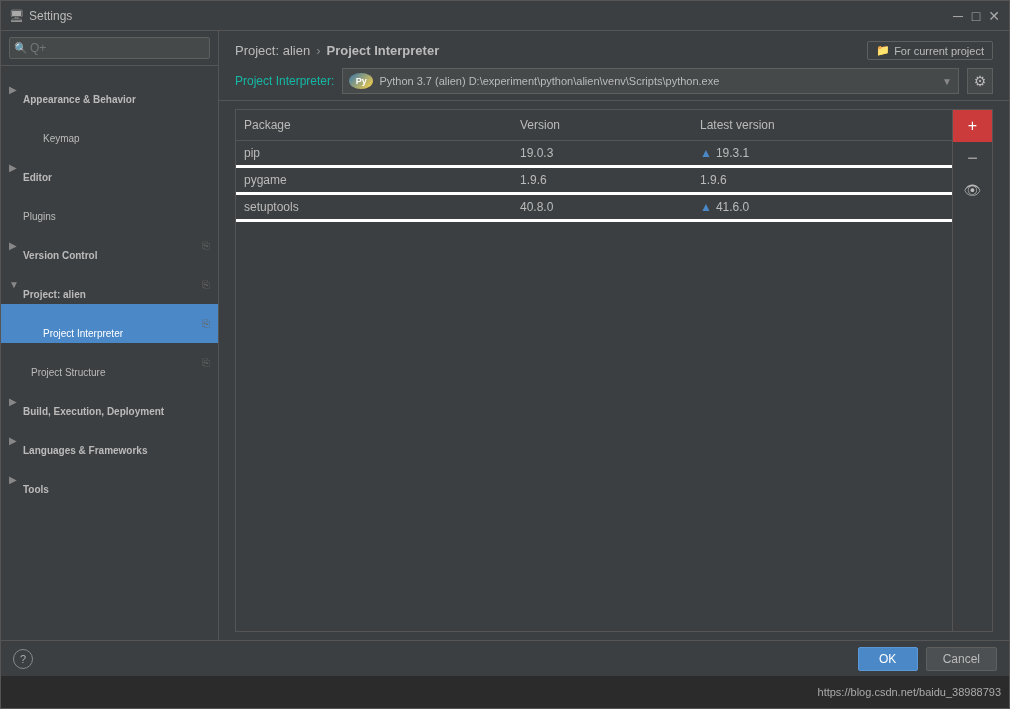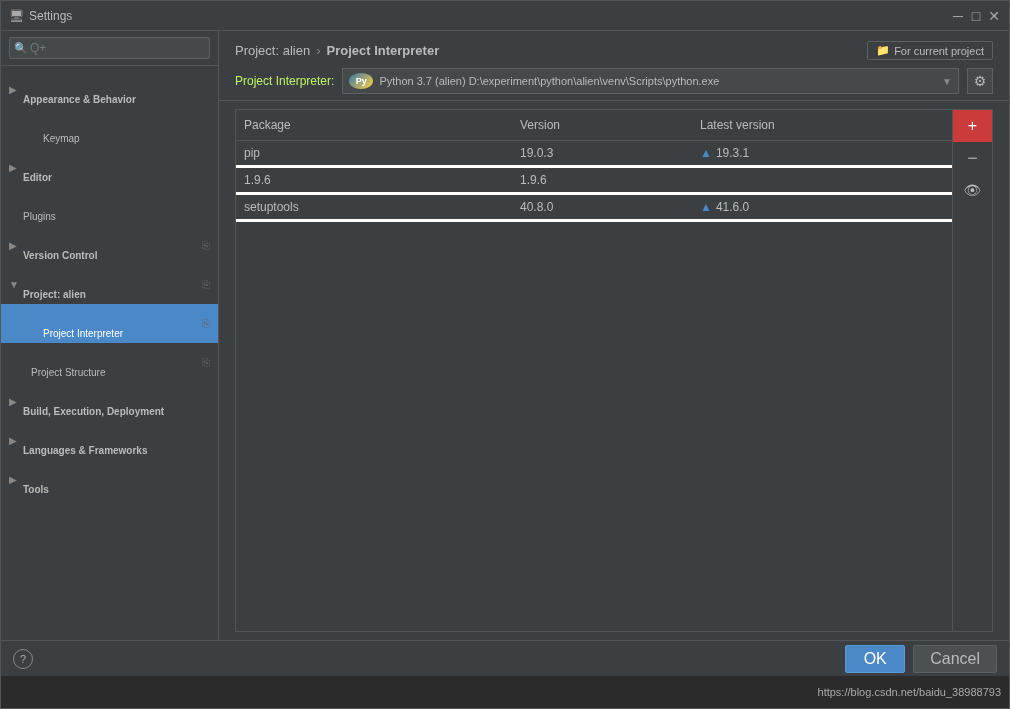--- a/index.html
+++ b/index.html
@@ -171,21 +171,21 @@
       display: flex;
       align-items: center;
       gap: 4px;
     }
     .interpreter-row {
       display: flex;
       align-items: center;
       gap: 8px;
     }
     .interpreter-label {
-      color: #bef264;
+      color: #14b8a6;
       font-size: 12px;
       white-space: nowrap;
     }
     .interpreter-select-inner {
       display: flex;
       align-items: center;
       flex: 1;
       gap: 6px;
       overflow: hidden;
     }
@@ -345,21 +345,21 @@
       cursor: pointer;
       display: flex;
       align-items: center;
       justify-content: center;
     }
     .footer-btn {
       background: #4a88c7;
       border: 1px solid #5a98d7;
       color: white;
       padding: 4px 16px;
-      font-size: 16px;
+      font-size: 12px;
       cursor: pointer;
       border-radius: 2px;
       min-width: 60px;
     }
     .footer-btn.cancel {
       background: #4c5052;
       border: 1px solid #5e6060;
       color: #bbbbbb;
     }
     .watermark-bar {
@@ -489,20 +489,21 @@
             <div class="table-body" id="table-body">
             <div class="table-row">
       <div class="td">pip</div>
       <div class="td">19.0.3</div>
       <div class="td">
                     <span class="upgrade-arrow">▲</span>
                     <span>19.3.1</span>
                   </div>
     </div>
                 <div class="table-row">
+      <div class="td">pygame</div>
       <div class="td">1.9.6</div>
       <div class="td">
                     <span>1.9.6</span>
                   </div>
     </div>
                 <div class="table-row">
       <div class="td">setuptools</div>
       <div class="td">40.8.0</div>
       <div class="td">
                     <span class="upgrade-arrow">▲</span>

